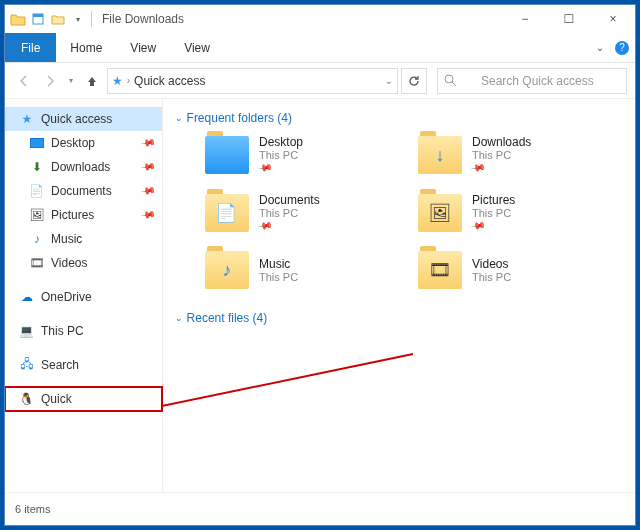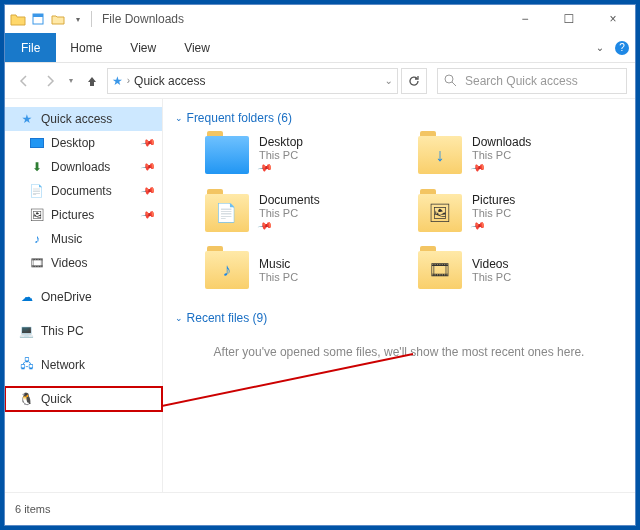--- a/index.html
+++ b/index.html
@@ -25,21 +25,21 @@
   .ribbon .grow { flex: 1; }
   .ribbon .help { width: 26px; display: flex; align-items: center; justify-content: center; }
   .ribbon .chev { width: 18px; display: flex; align-items: center; justify-content: center; color: #555; font-size: 10px; }
   .navbar { height: 36px; display: flex; align-items: center; padding: 4px 8px; gap: 4px; border-bottom: 1px solid #eee; }
   .navbtn { width: 22px; height: 22px; display: flex; align-items: center; justify-content: center; color: #888; }
   .navbtn.disabled { color: #ccc; }
   .addr { flex: 1; height: 26px; border: 1px solid #ddd; display: flex; align-items: center; padding: 0 4px; font-size: 12px; color: #333; gap: 4px; }
   .addr .star { color: #3b97e8; }
   .addr .crumb-sep { color: #888; font-size: 10px; }
   .refresh { width: 26px; height: 26px; border: 1px solid #ddd; display: flex; align-items: center; justify-content: center; margin-left: -1px; }
-  .search { width: 190px; height: 26px; border: 1px solid #ddd; display: flex; align-items: center; padding: 0 6px; font-size: 12px; color: #999; gap: 8px; margin-left: 6px; }
+  .search { width: 190px; height: 26px; border: 1px solid #ddd; display: flex; align-items: center; padding: 0 6px; font-size: 12px; color: #999; gap: 24px; margin-left: 6px; }
   .body { flex: 1; display: flex; overflow: hidden; }
   .sidebar { width: 158px; border-right: 1px solid #eee; padding-top: 8px; font-size: 12px; color: #333; }
   .side-item { height: 24px; display: flex; align-items: center; padding-left: 24px; gap: 6px; position: relative; }
   .side-item.top { padding-left: 14px; }
   .side-item .pin { margin-left: auto; margin-right: 8px; color: #888; font-size: 10px; transform: rotate(35deg); }
   .side-item.selected { background: #cde8ff; }
   .side-ico { width: 16px; height: 16px; display: inline-flex; align-items: center; justify-content: center; font-size: 12px; }
   .side-sep { height: 10px; }
   .side-item.linux { outline: 2px solid #c00; outline-offset: -1px; }
   .content { flex: 1; padding: 8px 12px; position: relative; font-size: 12px; color: #333; overflow: hidden; }
@@ -198,33 +198,33 @@
         <span>OneDrive</span>
       </div>
       <div class="side-sep"></div>
       <div class="side-item top">
         <span class="side-ico">💻</span>
         <span>This PC</span>
       </div>
       <div class="side-sep"></div>
       <div class="side-item top">
         <span class="side-ico" style="color:#1e88e5;">🖧</span>
-        <span>Network</span>
+        <span>Search</span>
       </div>
       <div class="side-sep"></div>
       <div class="side-item top linux">
         <span class="side-ico">🐧</span>
         <span>Quick</span>
       </div>
     </div>
 
     <div class="content">
       <div class="group-hdr">
         <span style="font-size:9px;">⌄</span>
-        <span>Frequent folders (6)</span>
+        <span>Frequent folders (4)</span>
       </div>
       <div class="grid">
         <div class="folder">
           <div class="icon-box" style="background:linear-gradient(#6ec1ff,#2196f3);"></div>
           <div class="labels">
             <div class="name">Desktop</div>
             <div class="sub">This PC</div>
             <span class="fpin">📌</span>
           </div>
         </div>
@@ -273,23 +273,22 @@
             </div>
           <div class="labels">
             <div class="name">Videos</div>
             <div class="sub">This PC</div>
           </div>
         </div>
       </div>
 
       <div class="recent-hdr">
         <span style="font-size:9px;">⌄</span>
-        <span>Recent files (9)</span>
-      </div>
-      <div class="empty-text">After you've opened some files, we'll show the most recent ones here.</div>
+        <span>Recent files (4)</span>
+      </div>
 
       <svg class="arrow-annot" style="left:-60px; top:245px;" width="320" height="80">
         <line x1="310" y1="10" x2="20" y2="70" stroke="#c00" stroke-width="2"></line>
         <polygon points="20,70 35,58 40,70" fill="#c00"></polygon>
       </svg>
     </div>
   </div>
 
   <div class="status">
     <span>6 items</span>

